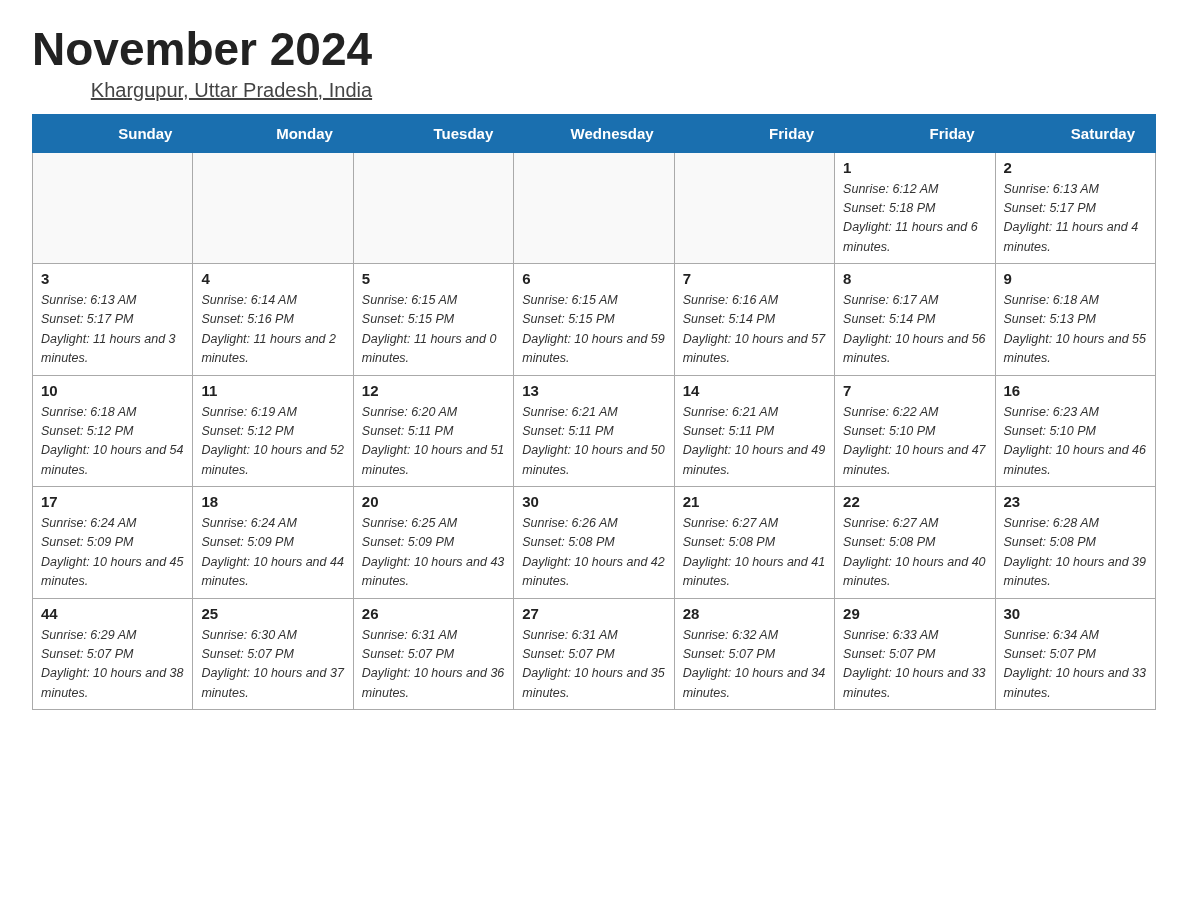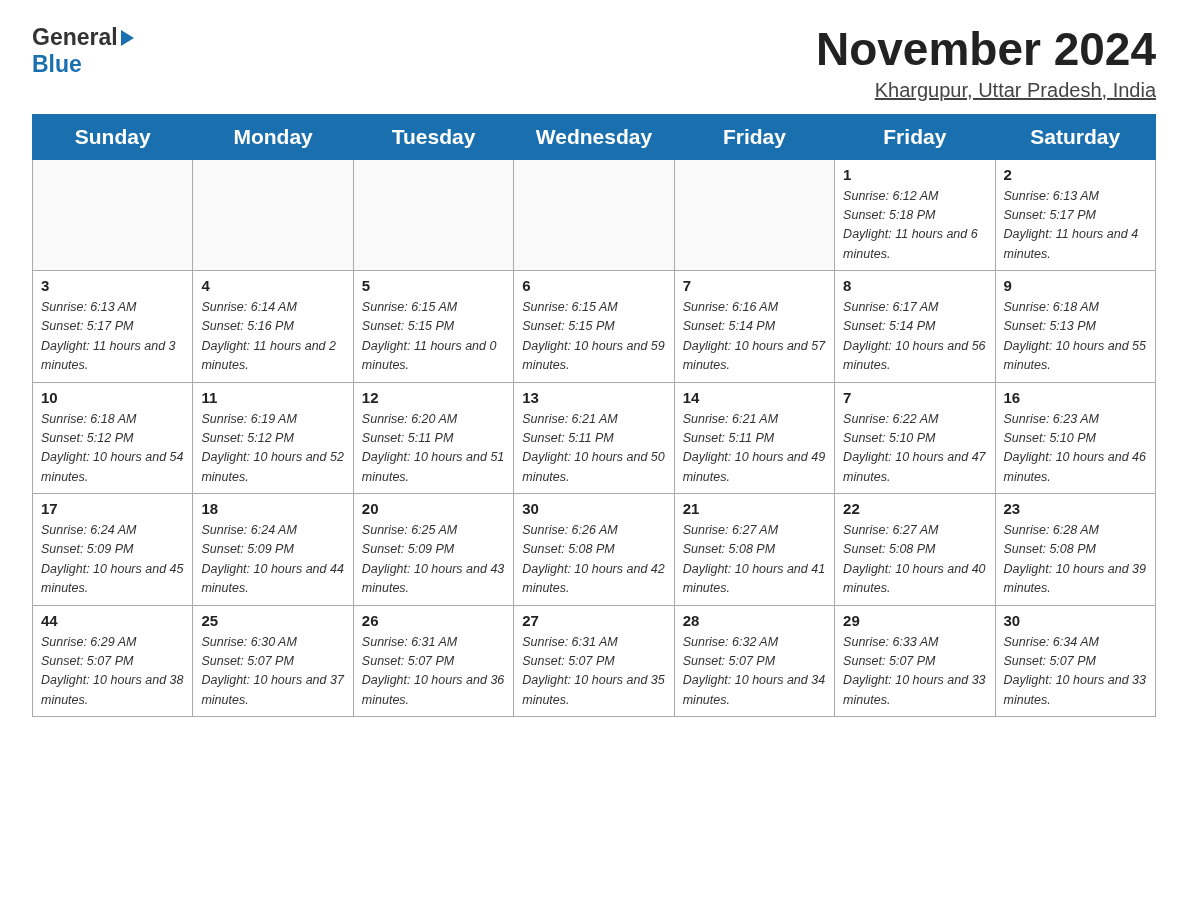--- a/index.html
+++ b/index.html
@@ -37,24 +37,24 @@
       text-decoration: underline;
     }
     .calendar {
       width: 100%;
       border-collapse: collapse;
       margin-top: 8px;
     }
     .calendar thead tr th {
       background: #1a6faf;
       color: #fff;
-      font-size: 21px;
-      font-weight: bold;
-      padding: 10px 10px;
-      text-align: center;
+      font-size: 15px;
+      font-weight: bold;
+      padding: 10px 20px;
+      text-align: right;
       border: 1px solid #1a6faf;
     }
     .calendar tbody tr td {
       vertical-align: top;
       border: 1px solid #aaa;
       padding: 6px 8px;
       width: 14.28%;
       min-height: 110px;
       font-size: 13px;
       color: #333;
@@ -98,29 +98,20 @@
     .logo-text-blue {
       font-size: 23px;
       font-weight: bold;
       color: #1a6faf;
     }
   </style>
 </head>
 <body>
 
 <div class="header">
-  <div class="logo">
-    <div class="logo-row">
-      <span class="logo-text-general">General</span>
-      <span class="logo-arrow"></span>
-    </div>
-    <div class="logo-row">
-      <span class="logo-text-blue">Blue</span>
-    </div>
-  </div>
   <div class="title-block">
     <div class="month-title">November 2024</div>
     <div class="location">Khargupur, Uttar Pradesh, India</div>
   </div>
 </div>
 
 <table class="calendar">
   <thead>
     <tr>
     <th>Sunday</th>

